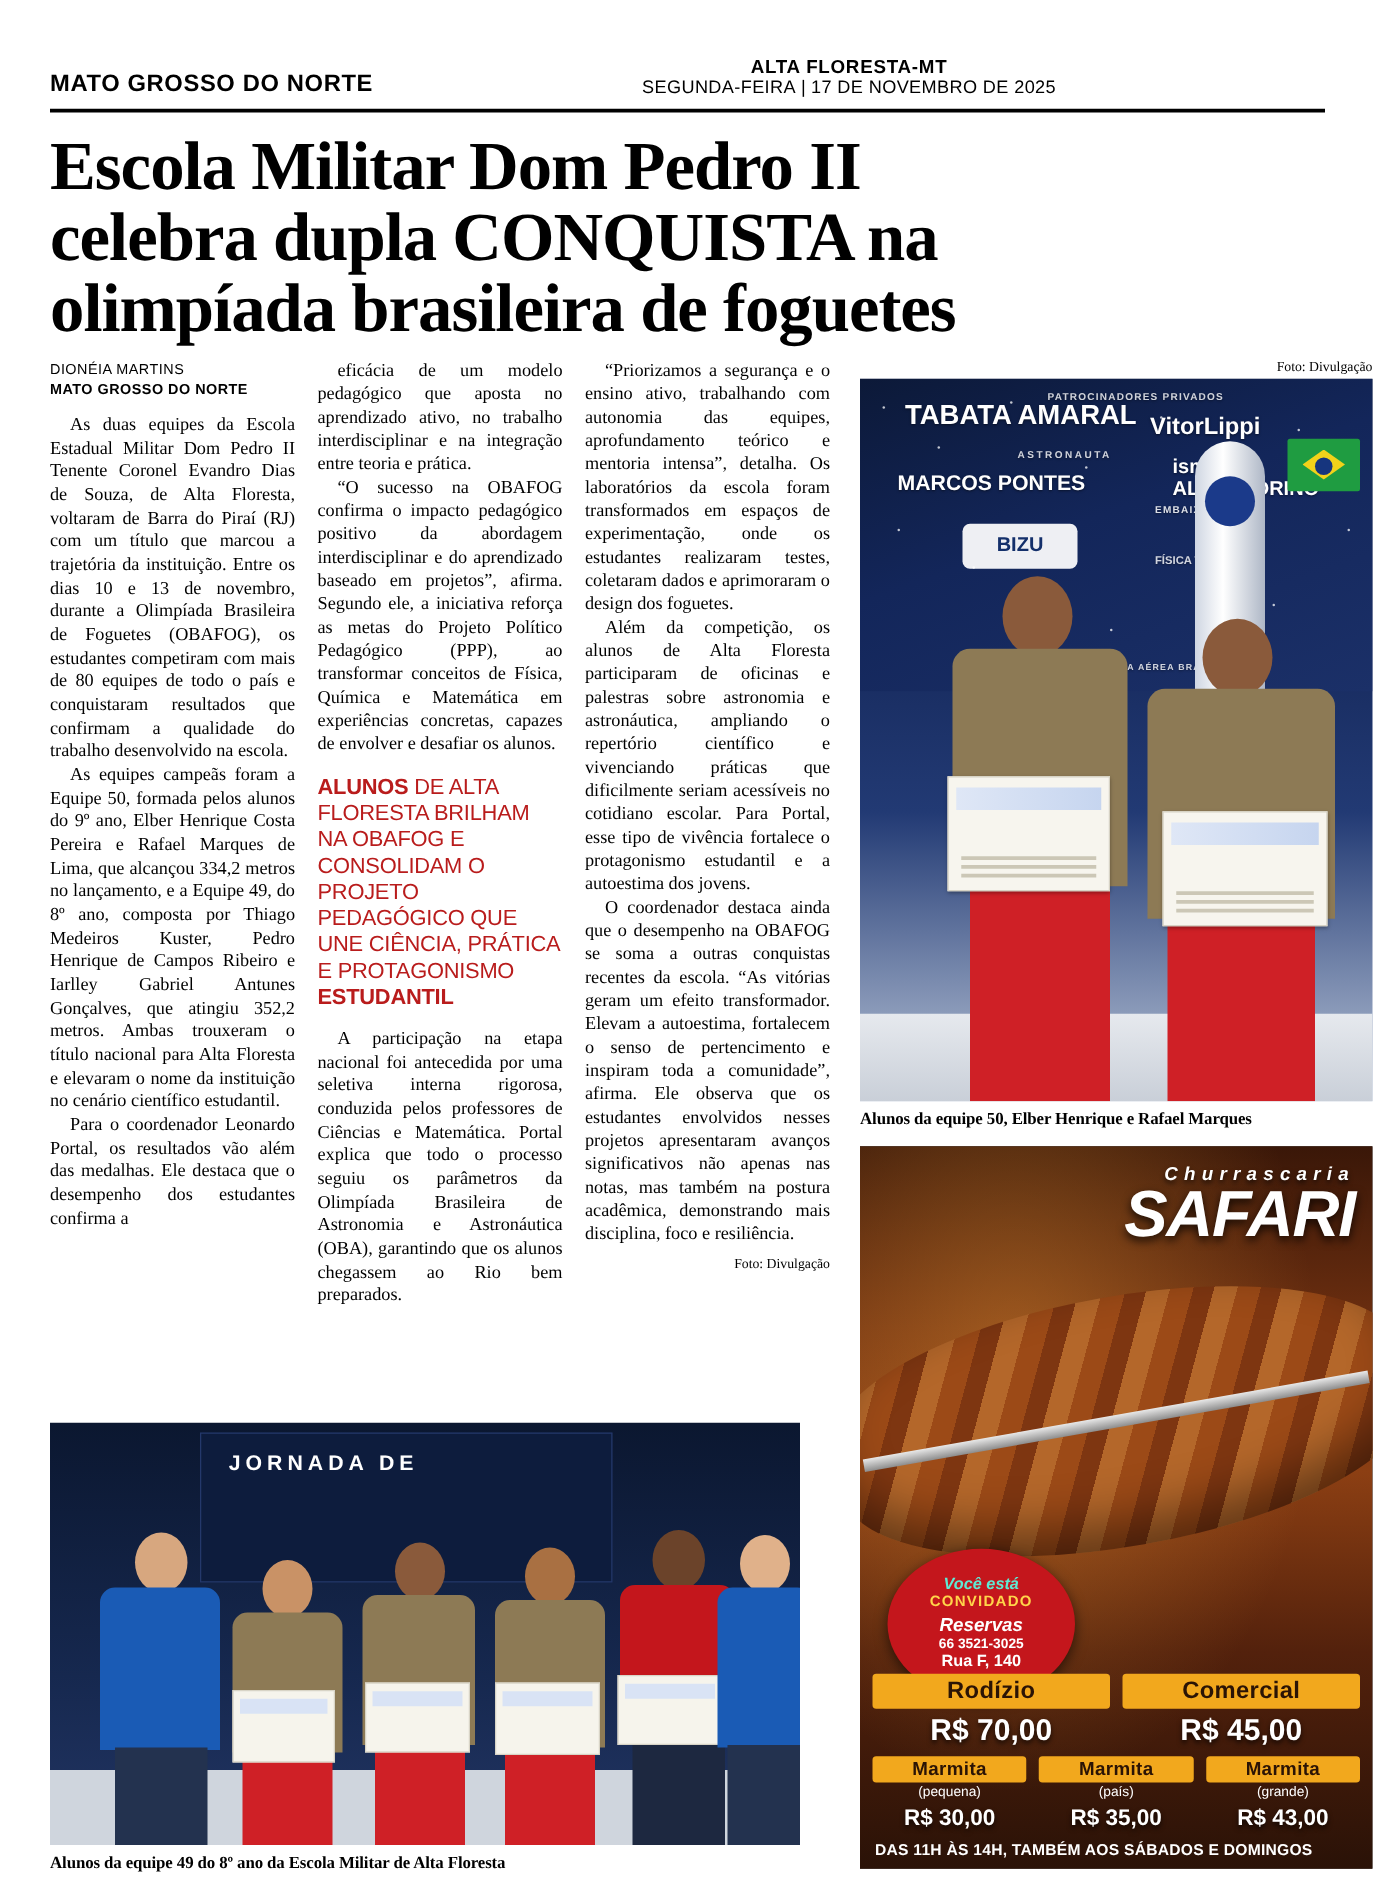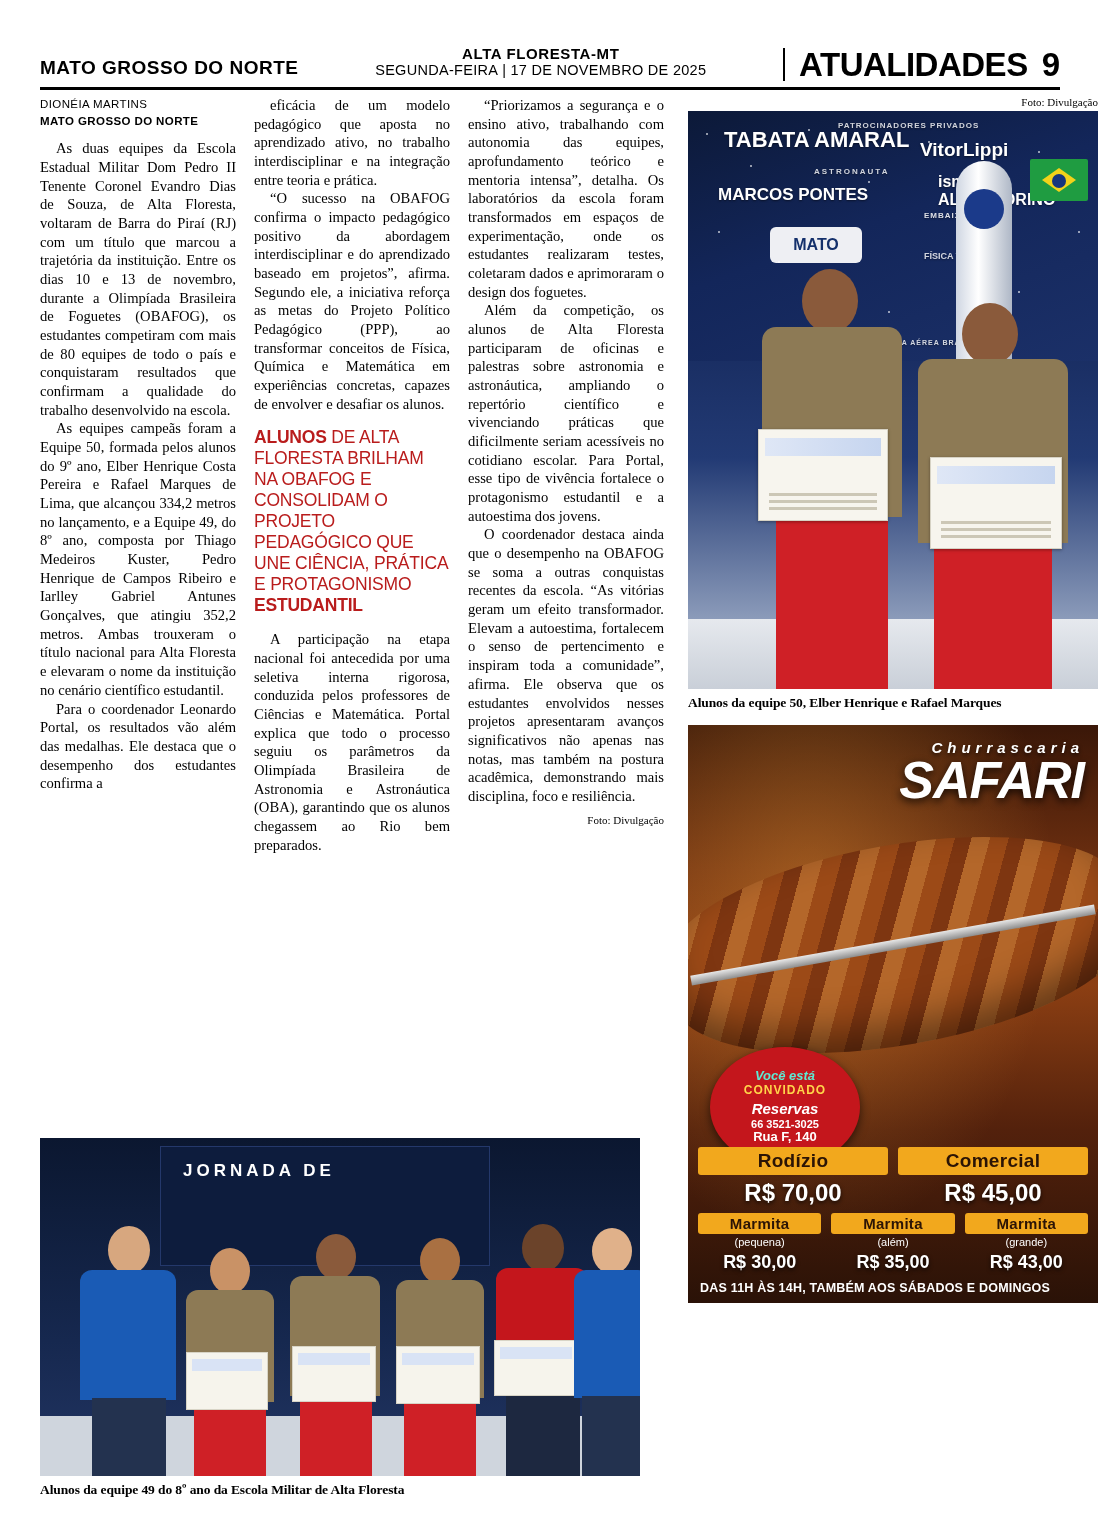--- a/index.html
+++ b/index.html
@@ -325,26 +325,27 @@
 <div class="page">
 
   <div class="masthead">
     <div class="masthead-left">MATO GROSSO DO NORTE</div>
     <div class="masthead-center">
       <div class="masthead-city">ALTA FLORESTA-MT</div>
       <div class="masthead-date">
         <span>SEGUNDA-FEIRA</span><span class="sep">|</span><span>17 DE NOVEMBRO DE 2025</span>
       </div>
     </div>
-    <div class="masthead-right">
-      <div class="masthead-section">ATUALIDADES</div>
-      <div class="masthead-pagenum">9</div>
-    </div>
   </div>
 
+  <h1 class="headline">
+    <span>Escola Militar Dom Pedro II</span><br>
+    <span>celebra dupla </span><span class="hl-strong">CONQUISTA</span><span> na</span><br>
+    <span>olimpíada brasileira de foguetes</span>
+  </h1>
 
   <div class="content">
 
     <div class="col">
       <div class="byline">
         <span class="b1">DIONÉIA MARTINS</span>
         <span class="b2">MATO GROSSO DO NORTE</span>
       </div>
       <p class="body">As duas equipes da Escola Estadual Militar Dom Pedro II Tenente Coronel Evandro Dias de Souza, de Alta Floresta, voltaram de Barra do Piraí (RJ) com um título que marcou a trajetória da instituição. Entre os dias 10 e 13 de novembro, durante a Olimpíada Brasileira de Foguetes (OBAFOG), os estudantes competiram com mais de 80 equipes de todo o país e conquistaram resultados que confirmam a qualidade do trabalho desenvolvido na escola.</p>
       <p class="body">As equipes campeãs foram a Equipe 50, formada pelos alunos do 9º ano, Elber Henrique Costa Pereira e Rafael Marques de Lima, que alcançou 334,2 metros no lançamento, e a Equipe 49, do 8º ano, composta por Thiago Medeiros Kuster, Pedro Henrique de Campos Ribeiro e Iarlley Gabriel Antunes Gonçalves, que atingiu 352,2 metros. Ambas trouxeram o título nacional para Alta Floresta e elevaram o nome da instituição no cenário científico estudantil.</p>
@@ -387,21 +388,21 @@
               <i style="left:30px;top:120px"></i>
           </div>
           <div class="p1-text" style="left:150px;top:10px;font-size:8px;letter-spacing:1px;opacity:.8">PATROCINADORES PRIVADOS</div>
           <div class="p1-text" style="left:36px;top:18px;font-size:22px;line-height:1.0">TABATA AMARAL</div>
           <div class="p1-text" style="left:232px;top:28px;font-size:19px">VitorLippi</div>
           <div class="p1-text" style="left:30px;top:74px;font-size:17px">MARCOS PONTES</div>
           <div class="p1-text" style="left:250px;top:62px;font-size:16px">ismael ALEXANDRINO</div>
           <div class="p1-text" style="left:8px;top:102px;font-size:8px;letter-spacing:1px;opacity:.85"></div>
           <div class="p1-text" style="left:236px;top:100px;font-size:8px;letter-spacing:1px;opacity:.85">EMBAIXADORES</div>
           <div class="p1-text" style="left:236px;top:140px;font-size:9px;opacity:.8">FÍSICA TOTAL</div>
-          <div class="p1-chip" style="left:82px;top:116px;width:92px;height:36px;font-size:16px">MATO</div>
+          <div class="p1-chip" style="left:82px;top:116px;width:92px;height:36px;font-size:16px">BIZU</div>
           <div class="p1-text" style="left:126px;top:56px;font-size:8px;letter-spacing:2px;opacity:.8">ASTRONAUTA</div>
           <div class="p1-text" style="left:190px;top:228px;font-size:7px;letter-spacing:1px;opacity:.8">FORÇA AÉREA BRASILEIRA</div>
           <div class="p1-rocket"></div>
           <div class="p1-flag"></div>
         </div>
 
         <div class="p1-floor"></div>
 
         <div class="cadet" style="left:60px;width:170px;height:420px">
           <div class="head" style="left:54px;top:0;width:56px;height:64px"></div>
@@ -450,21 +451,21 @@
             </div>
           </div>
           <div class="price-row">
             <div class="price-cell">
               <div class="price-band small">Marmita</div>
               <div class="price-sub">(pequena)</div>
               <div class="price-val small">R$ 30,00</div>
             </div>
             <div class="price-cell">
               <div class="price-band small">Marmita</div>
-              <div class="price-sub">(além)</div>
+              <div class="price-sub">(país)</div>
               <div class="price-val small">R$ 35,00</div>
             </div>
             <div class="price-cell">
               <div class="price-band small">Marmita</div>
               <div class="price-sub">(grande)</div>
               <div class="price-val small">R$ 43,00</div>
             </div>
           </div>
           <div class="ad-hours">DAS 11H ÀS 14H, TAMBÉM AOS SÁBADOS E DOMINGOS</div>
         </div>

